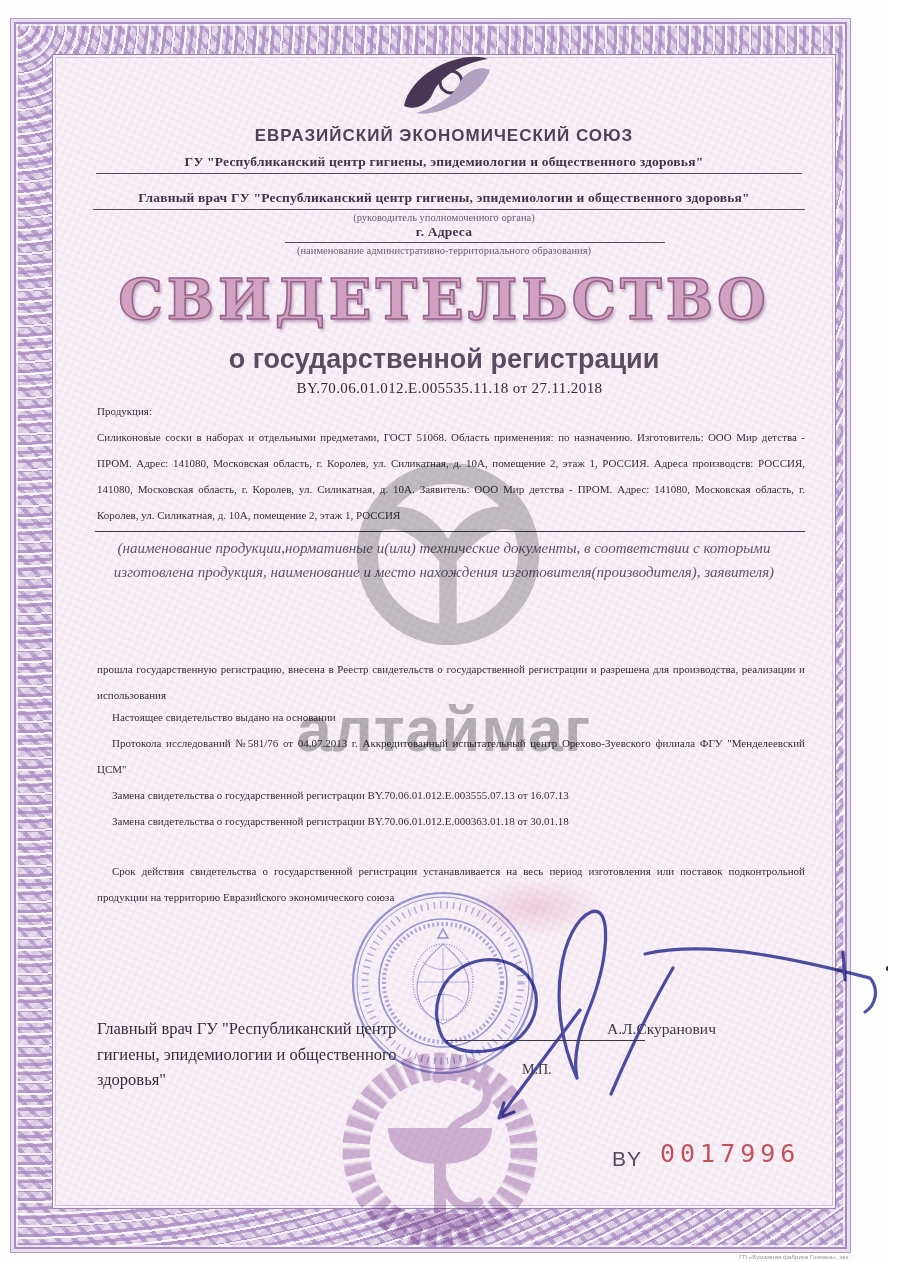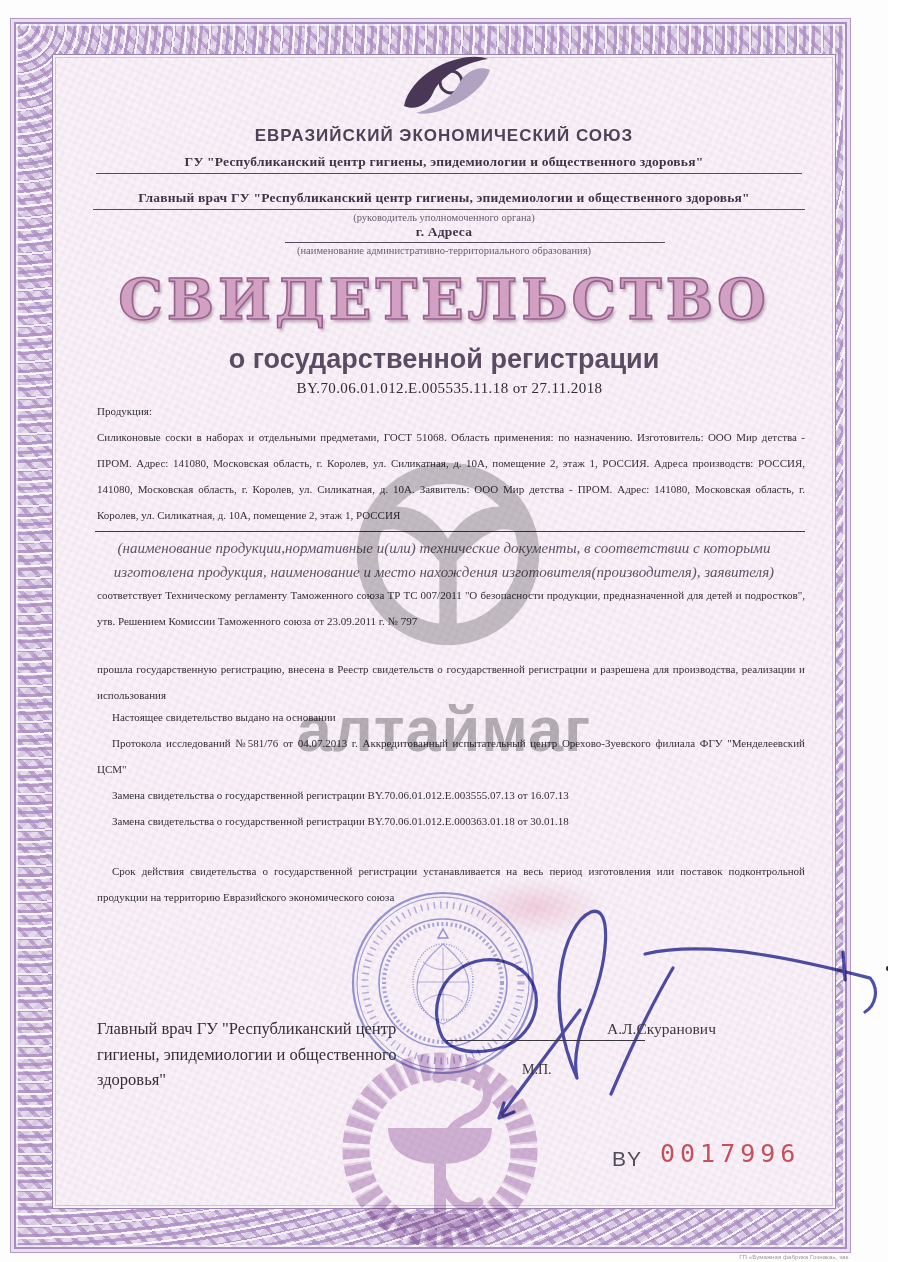--- a/index.html
+++ b/index.html
@@ -62,21 +62,20 @@
   <div class="abs ctr" style="top:266px;font-family:'DejaVu Serif',serif;font-weight:bold;font-size:56px;letter-spacing:4px;
               color:#d2a0c3;-webkit-text-stroke:1.6px #96648c;text-shadow:2px 3px 3px rgba(122,74,112,.45), -1px -1px 0 #f3d9ea;">СВИДЕТЕЛЬСТВО</div>
   <div class="abs ctr sans" style="top:344px;font-size:27px;font-weight:bold;color:#5a4b63;">о государственной регистрации</div>
   <div class="abs ctr" style="top:380px;font-size:15px;color:#2f2c36;letter-spacing:.4px;padding-left:11px;">BY.70.06.01.012.Е.005535.11.18 от 27.11.2018</div>
 
   <div class="abs body-par" style="top:398px;">Продукция:</div>
   <div class="abs body-par" style="top:424px;">Силиконовые соски в наборах и отдельными предметами, ГОСТ 51068. Область применения:  по назначению. Изготовитель: ООО Мир детства - ПРОМ. Адрес: 141080, Московская область, г. Королев, ул. Силикатная, д. 10А, помещение 2, этаж 1, РОССИЯ. Адреса производств: РОССИЯ, 141080, Московская область, г. Королев, ул. Силикатная, д. 10А. Заявитель: ООО Мир детства - ПРОМ. Адрес: 141080, Московская область, г. Королев, ул. Силикатная, д. 10А, помещение 2, этаж 1, РОССИЯ</div>
   <div class="abs rule" style="left:95px;width:710px;top:531px;border-top-color:#3e3947;"></div>
   <div class="abs ctr" style="top:536px;left:105px;right:105px;font-size:15px;font-style:italic;color:#5c5364;line-height:1.6;">(наименование продукции,нормативные и(или) технические документы, в соответствии с которыми изготовлена продукция, наименование и место нахождения изготовителя(производителя), заявителя)</div>
 
-  <div class="abs body-par" style="top:582px;">соответствует  Техническому регламенту Таможенного союза ТР ТС 007/2011 "О безопасности продукции, предназначенной для детей и подростков", утв. Решением Комиссии Таможенного союза от 23.09.2011 г. № 797</div>
   <div class="abs body-par" style="top:656px;">прошла государственную регистрацию, внесена в Реестр свидетельств о государственной регистрации и разрешена для производства, реализации и использования</div>
 
   <div class="abs body-par" style="top:704px;">
     <div class="indent">Настоящее свидетельство выдано на основании</div>
     <div class="indent">Протокола исследований №581/76 от 04.07.2013 г. Аккредитованный испытательный центр Орехово-Зуевского филиала ФГУ "Менделеевский ЦСМ"</div>
     <div class="indent">Замена свидетельства о государственной регистрации BY.70.06.01.012.Е.003555.07.13 от 16.07.13</div>
     <div class="indent">Замена свидетельства о государственной регистрации BY.70.06.01.012.Е.000363.01.18 от 30.01.18</div>
   </div>
 
   <div class="abs body-par indent" style="top:858px;">Срок действия свидетельства о государственной регистрации устанавливается на весь период изготовления или поставок подконтрольной продукции на территорию Евразийского экономического союза</div>

